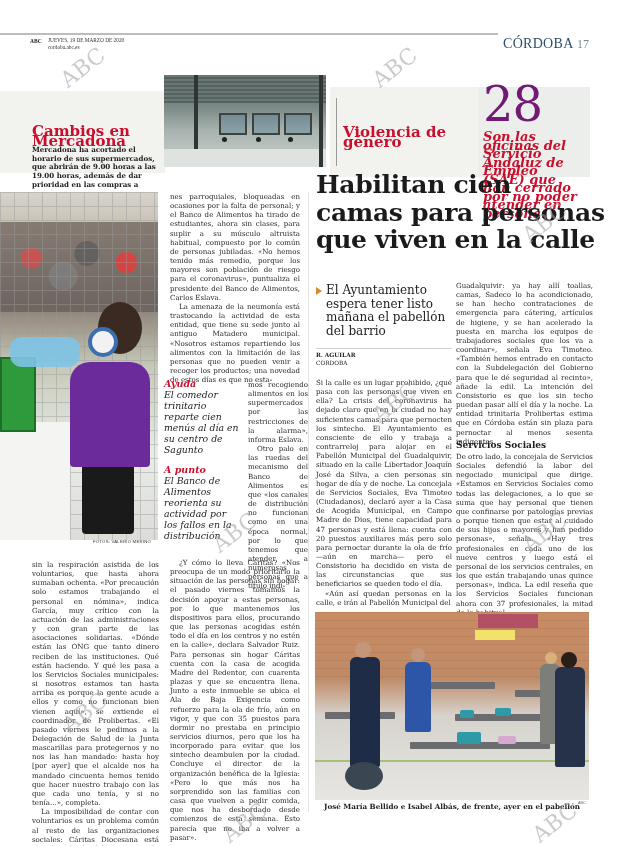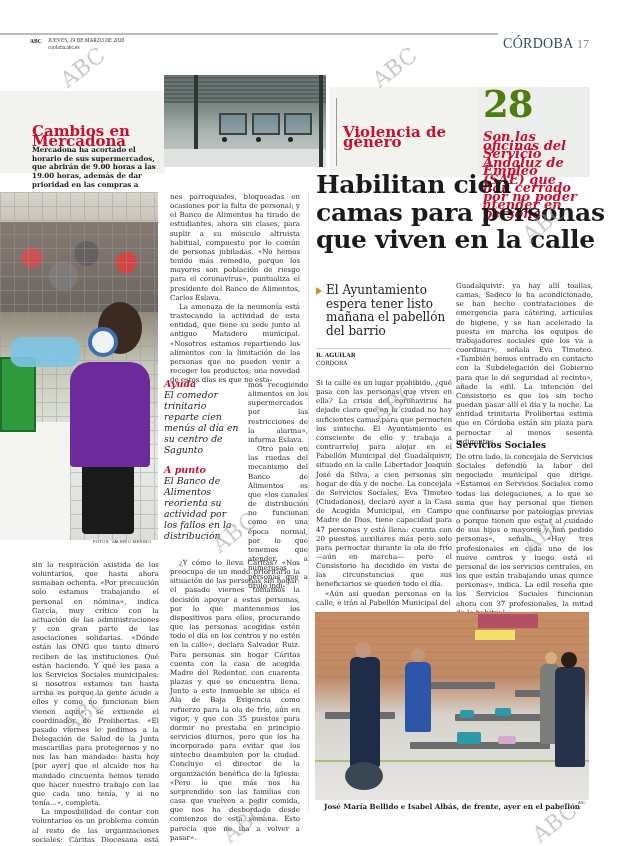--- a/index.html
+++ b/index.html
@@ -16,21 +16,21 @@
   .brief-bg-28 { position: absolute; left: 478px; top: 87px; width: 112px; height: 90px; background: #ebeeea; }
 
   .brief { position: absolute; font-family: "DejaVu Serif", serif; }
   .brief h3 { color: #c8102e; font-size: 15px; font-weight: bold; line-height: 10px; margin-top: 32px; }
   .brief p { font-size: 7.1px; line-height: 8.7px; font-weight: bold; color: #222; }
   .brief-1 { left: 32px; top: 94px; width: 130px; }
   .brief-2 { left: 343px; top: 95px; width: 135px; }
   .brief-2-bar { position: absolute; left: 336px; top: 98px; width: 1px; height: 68px; background: #999; }
 
   .stat-28 { position: absolute; left: 483px; top: 86px; width: 100px; }
-  .stat-28 .big { color: #4d7c0f; font-size: 37px; font-weight: bold; line-height: 36px; font-family: "DejaVu Serif", serif; letter-spacing: -1px; }
+  .stat-28 .big { color: #701a75; font-size: 48px; font-weight: normal; line-height: 36px; font-family: "DejaVu Serif", serif; letter-spacing: -1px; }
   .stat-28 .desc { color: #c8102e; font-size: 13px; line-height: 8.5px; font-weight: bold; margin-top: 11px; font-style: italic; }
 
   .photo-carts { position: absolute; left: 164px; top: 75px; width: 162px; height: 92px; overflow: hidden;
     background: linear-gradient(180deg, #5f6d6a 0%, #7b8a86 35%, #a8b2ae 60%, #cdd3cf 100%); }
   .photo-carts .shutter { position: absolute; left: 0; top: 0; width: 100%; height: 28px;
     background: repeating-linear-gradient(180deg, #6b7774 0px, #6b7774 2px, #56625f 2px, #56625f 4px); }
   .photo-carts .cart { position: absolute; top: 38px; width: 28px; height: 22px; border: 2px solid #3b4442; background: rgba(80,120,150,0.35); }
   .photo-carts .wheel { position: absolute; top: 62px; width: 5px; height: 5px; border-radius: 50%; background: #222; }
   .photo-carts .floor { position: absolute; left: 0; bottom: 0; width: 100%; height: 18px; background: #dfe3e0; }
   .photo-carts .post { position: absolute; top: 0; width: 4px; height: 100%; background: #2f3533; }

